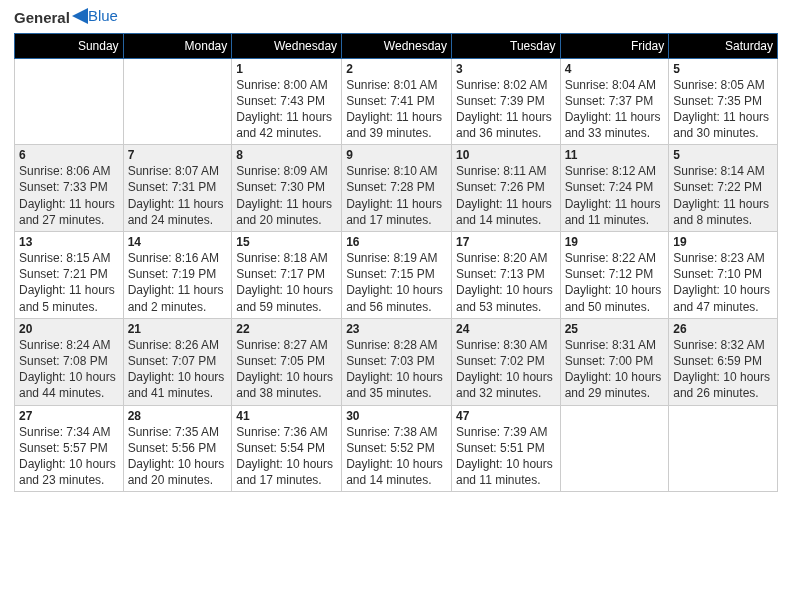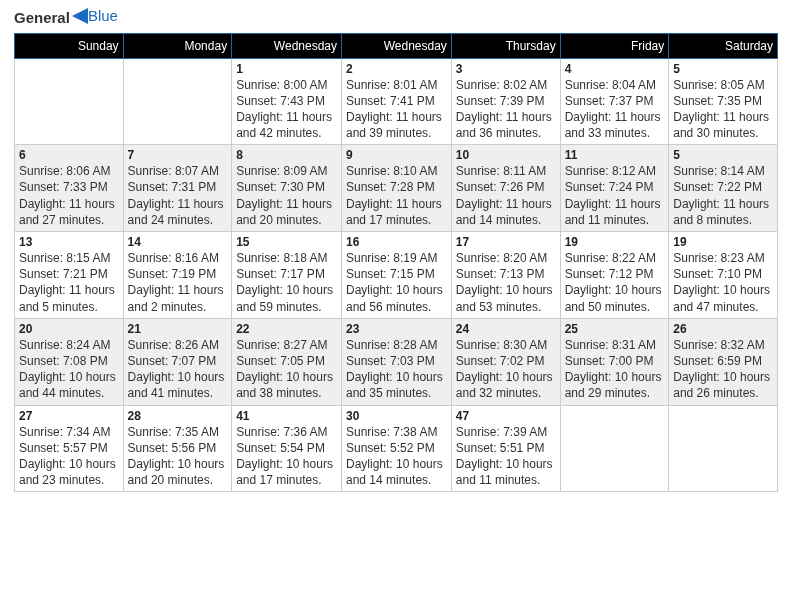--- a/index.html
+++ b/index.html
@@ -113,21 +113,21 @@
     </div>
   </div>
 
   <table class="calendar">
     <thead>
       <tr id="weekday-header">
       <th>Sunday</th>
           <th>Monday</th>
           <th>Wednesday</th>
           <th>Wednesday</th>
-          <th>Thursday</th>
+          <th>Tuesday</th>
           <th>Friday</th>
           <th>Saturday</th>
         </tr>
     </thead>
     <tbody id="calendar-body">
     <tr>
           <td class="empty-cell"></td>
           <td class="empty-cell"></td>
           <td>
             <span class="day-num">1</span>

